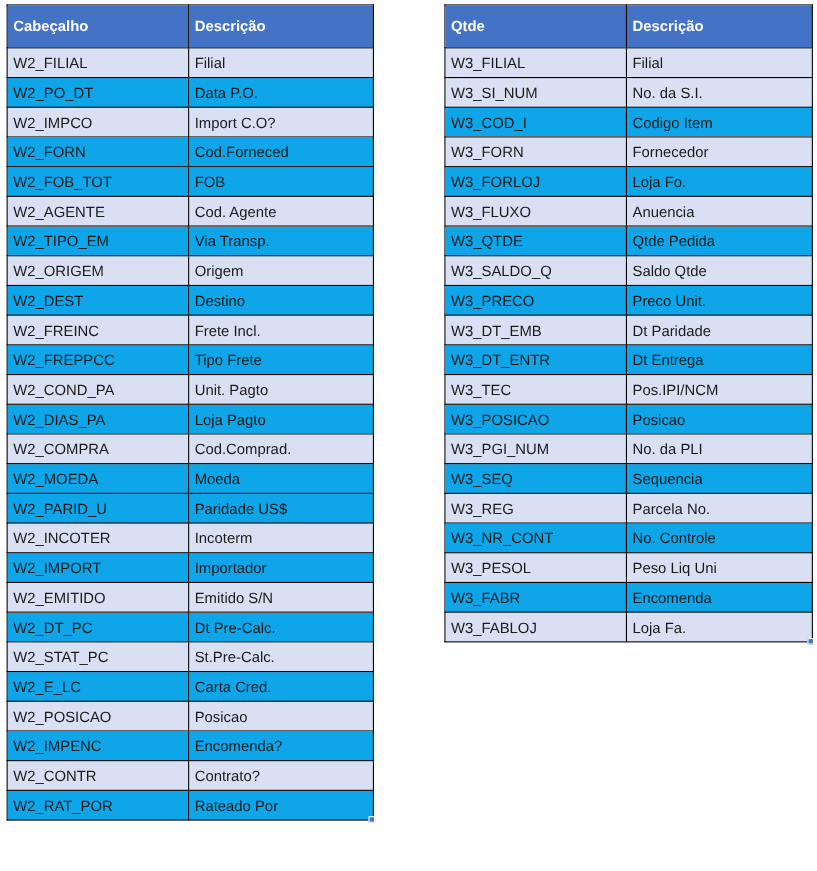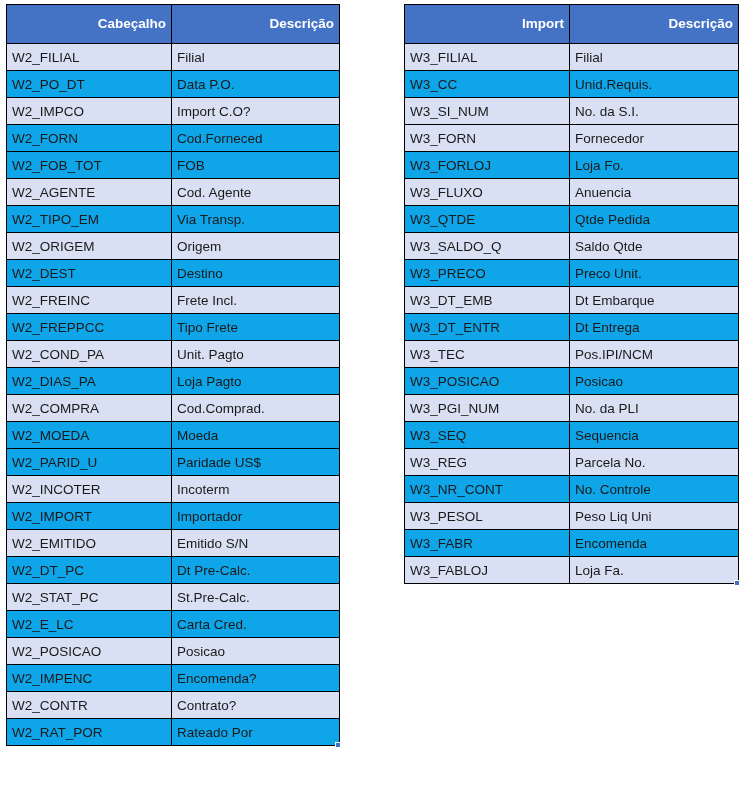--- a/index.html
+++ b/index.html
@@ -48,21 +48,21 @@
     color: #1a1a1a;
     white-space: nowrap;
     overflow: hidden;
     vertical-align: middle;
   }
 
   table.grid th {
     background: #4472C4;
     color: #ffffff;
     font-weight: bold;
-    text-align: right;
+    text-align: left;
     height: 39px;
     line-height: 26px;
     border-color: #000000;
     font-size: 13.5px;
   }
 
   
   table.grid tbody tr.band-odd td {
     background: #D9E0F3;
   }
@@ -217,37 +217,37 @@
   </div>
 
   <div class="table-wrap right">
     <table class="grid right">
       <colgroup>
         <col class="c-key">
         <col class="c-desc">
       </colgroup>
       <thead>
         <tr>
-          <th>Import</th>
+          <th>Qtde</th>
           <th>Descrição</th>
         </tr>
       </thead>
       <tbody id="body-itens">
           <tr class="band-odd">
             <td>W3_FILIAL</td>
             <td>Filial</td>
           </tr>
-          <tr class="band-even">
-            <td>W3_CC</td>
-            <td>Unid.Requis.</td>
-          </tr>
           <tr class="band-odd">
             <td>W3_SI_NUM</td>
             <td>No. da S.I.</td>
           </tr>
+          <tr class="band-even">
+            <td>W3_COD_I</td>
+            <td>Codigo Item</td>
+          </tr>
           <tr class="band-odd">
             <td>W3_FORN</td>
             <td>Fornecedor</td>
           </tr>
           <tr class="band-even">
             <td>W3_FORLOJ</td>
             <td>Loja Fo.</td>
           </tr>
           <tr class="band-odd">
             <td>W3_FLUXO</td>
@@ -260,21 +260,21 @@
           <tr class="band-odd">
             <td>W3_SALDO_Q</td>
             <td>Saldo Qtde</td>
           </tr>
           <tr class="band-even">
             <td>W3_PRECO</td>
             <td>Preco Unit.</td>
           </tr>
           <tr class="band-odd">
             <td>W3_DT_EMB</td>
-            <td>Dt Embarque</td>
+            <td>Dt Paridade</td>
           </tr>
           <tr class="band-even">
             <td>W3_DT_ENTR</td>
             <td>Dt Entrega</td>
           </tr>
           <tr class="band-odd">
             <td>W3_TEC</td>
             <td>Pos.IPI/NCM</td>
           </tr>
           <tr class="band-even">

